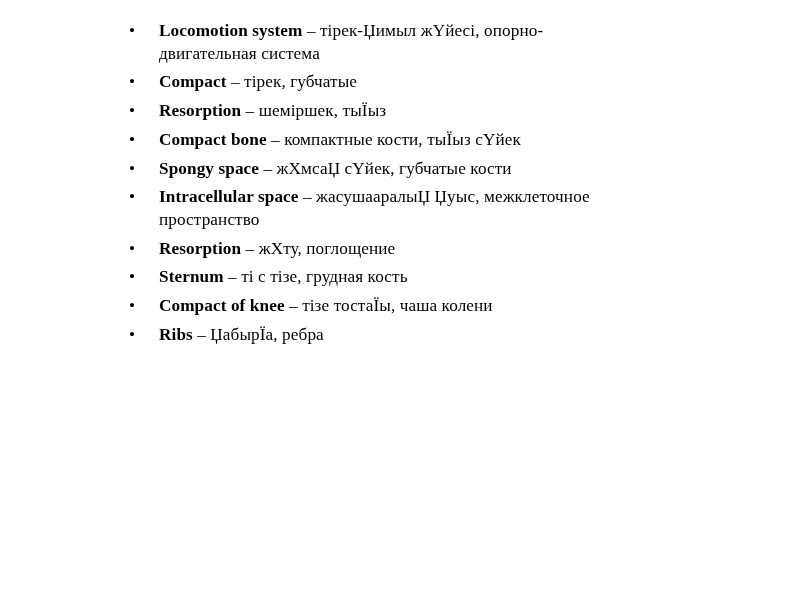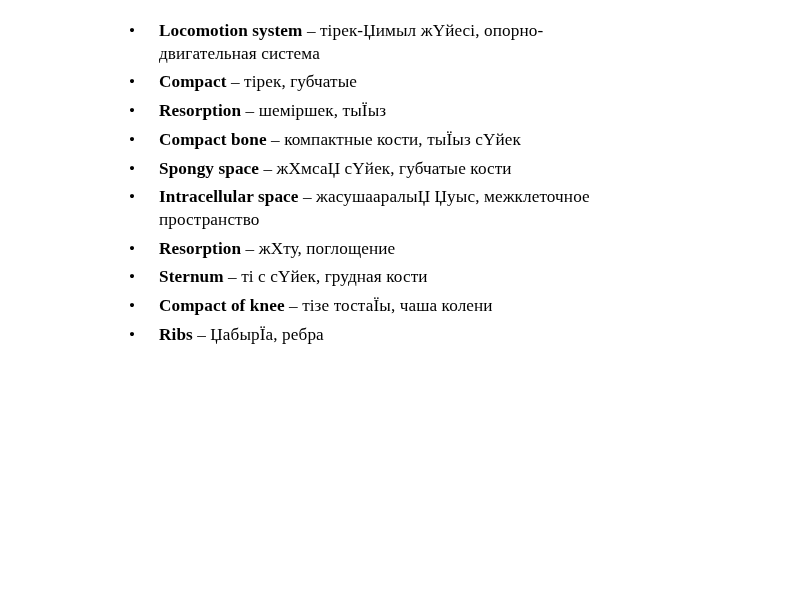--- a/index.html
+++ b/index.html
@@ -101,21 +101,21 @@
 
     <li class="bullet-item">
       <span class="bullet-marker">•</span><span class="term">Intracellular space</span><span class="dash"> – </span><span class="translation">жасушааралыЏ Џуыс, межклеточное пространство</span>
     </li>
 
     <li class="bullet-item">
       <span class="bullet-marker">•</span><span class="term">Resorption</span><span class="dash"> – </span><span class="translation">жХту, поглощение</span>
     </li>
 
     <li class="bullet-item">
-      <span class="bullet-marker">•</span><span class="term">Sternum</span><span class="dash"> – </span><span class="translation">ті с сҮйек, грудная кости</span>
+      <span class="bullet-marker">•</span><span class="term">Sternum</span><span class="dash"> – </span><span class="translation">ті с тізе, грудная кость</span>
     </li>
 
     <li class="bullet-item">
       <span class="bullet-marker">•</span><span class="term">Compact of knee</span><span class="dash"> – </span><span class="translation">тізе тостаЇы, чаша колени</span>
     </li>
 
     <li class="bullet-item">
       <span class="bullet-marker">•</span><span class="term">Ribs</span><span class="dash"> – </span><span class="translation">ЏабырЇа, ребра</span>
     </li>
 

